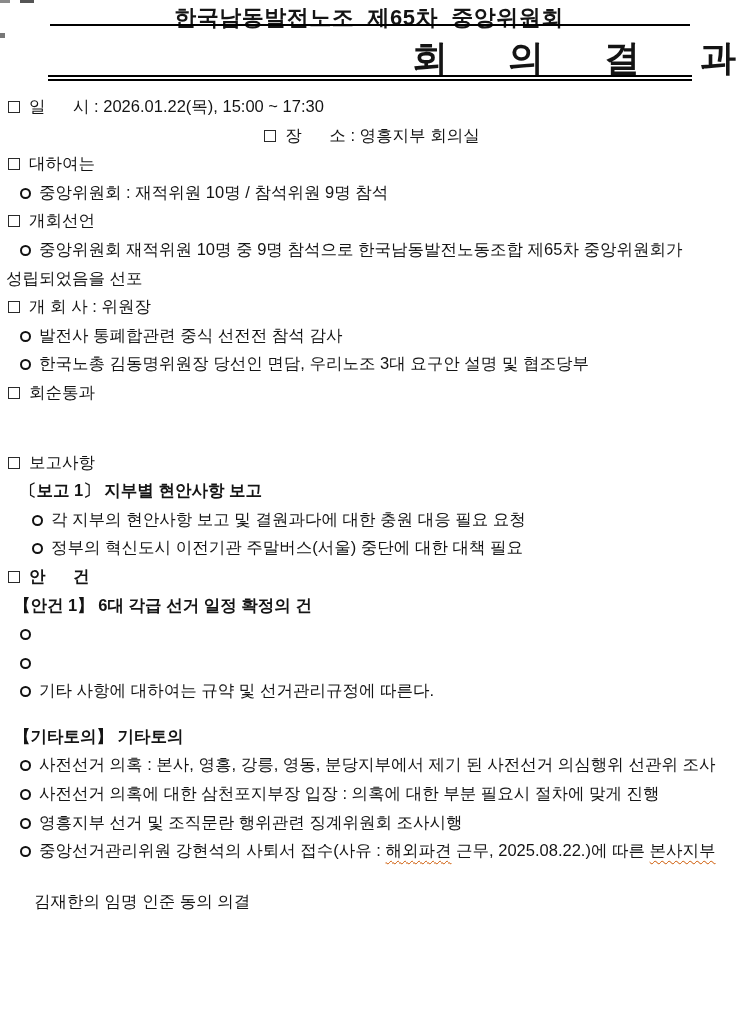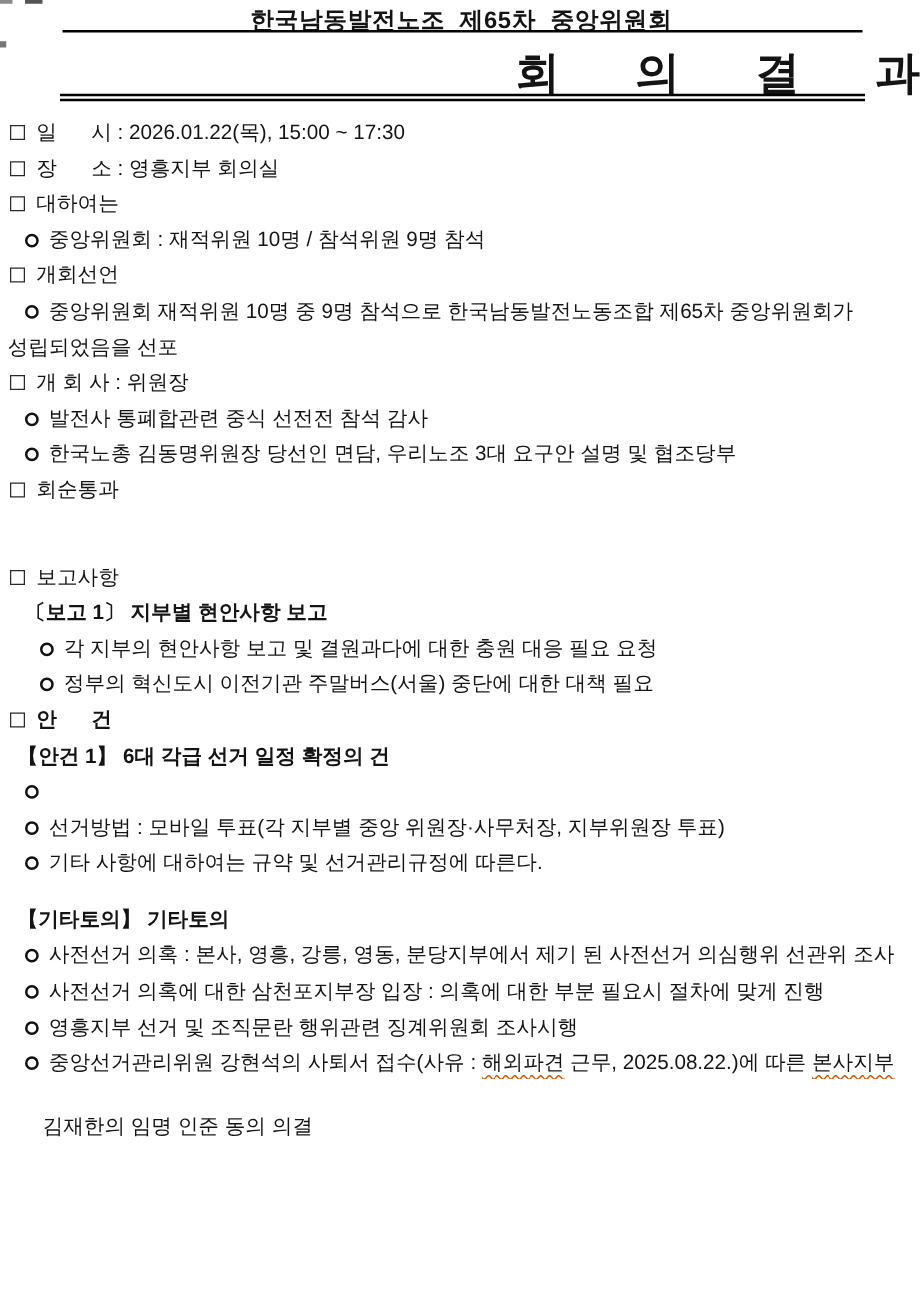--- a/index.html
+++ b/index.html
@@ -13,21 +13,21 @@
 
   
   .artifact { position:absolute; background:#8a8a8a; }
   .artifact.a1 { left:0; top:0; width:10px; height:3px; }
   .artifact.a2 { left:20px; top:0; width:14px; height:3px; background:#555; }
   .artifact.a3 { left:0; top:33px; width:5px; height:5px; background:#777; }
 
   
   .subtitle {
     position:absolute; top:3px; left:0; width:100%;
-    text-align:center; font-weight:bold; font-size:19px; letter-spacing:0.5px;
+    text-align:center; font-weight:bold; font-size:22px; letter-spacing:0.5px;
     white-space:pre;
   }
   .rule-top { position:absolute; top:24px; left:50px; width:640px; height:0; border-top:2px solid #000; }
   .main-title {
     position:absolute; top:34px; left:0; width:100%;
     text-align:right; font-size:36px; font-weight:bold;
     word-spacing:46px; letter-spacing:2px; white-space:pre;
   }
   .rule-double {
     position:absolute; top:75px; left:48px; width:644px; height:6px;
@@ -68,38 +68,38 @@
   <div class="artifact a2"></div>
   <div class="artifact a3"></div>
 
   <div class="subtitle">한국남동발전노조  제65차  중앙위원회</div>
   <div class="rule-top"></div>
   <div class="main-title">회 의 결 과</div>
   <div class="rule-double"></div>
 
   <div class="doc-body">
       <div class="line" style="padding-left: 2px;"><span class="marker-square"></span><span><span>일      시 : 2026.01.22(목), 15:00 ~ 17:30</span></span></div>
-      <div class="line" style="padding-left: 2px;"><span class="marker-square"></span><span><span>장      소 : 영흥지부 회의실</span></span></div>
+      <div class="line" style="padding-left: 2px; text-align: center;"><span class="marker-square"></span><span><span>장      소 : 영흥지부 회의실</span></span></div>
       <div class="line" style="padding-left: 2px;"><span class="marker-square"></span><span><span>대하여는</span></span></div>
       <div class="line" style="padding-left: 14px;"><span class="marker-circle"></span><span><span>중앙위원회 : 재적위원 10명 / 참석위원 9명 참석</span></span></div>
       <div class="line" style="padding-left: 2px;"><span class="marker-square"></span><span><span>개회선언</span></span></div>
       <div class="line" style="padding-left: 14px;"><span class="marker-circle"></span><span><span>중앙위원회 재적위원 10명 중 9명 참석으로 한국남동발전노동조합 제65차 중앙위원회가</span></span></div>
       <div class="line" style="padding-left: 0px;"><span><span>성립되었음을 선포</span></span></div>
       <div class="line" style="padding-left: 2px;"><span class="marker-square"></span><span><span>개 회 사 : 위원장</span></span></div>
       <div class="line" style="padding-left: 14px;"><span class="marker-circle"></span><span><span>발전사 통폐합관련 중식 선전전 참석 감사</span></span></div>
       <div class="line" style="padding-left: 14px;"><span class="marker-circle"></span><span><span>한국노총 김동명위원장 당선인 면담, 우리노조 3대 요구안 설명 및 협조당부</span></span></div>
       <div class="line" style="padding-left: 2px;"><span class="marker-square"></span><span><span>회순통과</span></span></div>
       <div class="line" style="padding-left: 2px; margin-top: 41px;"><span class="marker-square"></span><span><span>보고사항</span></span></div>
       <div class="line bold" style="padding-left: 14px;"><span><span>〔보고 1〕 지부별 현안사항 보고</span></span></div>
       <div class="line" style="padding-left: 26px;"><span class="marker-circle"></span><span><span>각 지부의 현안사항 보고 및 결원과다에 대한 충원 대응 필요 요청</span></span></div>
       <div class="line" style="padding-left: 26px;"><span class="marker-circle"></span><span><span>정부의 혁신도시 이전기관 주말버스(서울) 중단에 대한 대책 필요</span></span></div>
       <div class="line bold" style="padding-left: 2px;"><span class="marker-square"></span><span><span>안      건</span></span></div>
       <div class="line bold" style="padding-left: 8px;"><span><span>【안건 1】 6대 각급 선거 일정 확정의 건</span></span></div>
       <div class="line" style="padding-left: 14px;"><span class="marker-circle"></span></div>
-      <div class="line" style="padding-left: 14px;"><span class="marker-circle"></span><span><span>선거방법 : 모바일 투표(각 지부별 중앙 위원장·사무처장, 지부위원장 투표)</span></span></div>
+      <div class="line" style="padding-left: 14px;"><span class="marker-circle"></span></div>
       <div class="line" style="padding-left: 14px;"><span class="marker-circle"></span><span><span>기타 사항에 대하여는 규약 및 선거관리규정에 따른다.</span></span></div>
       <div class="line bold" style="padding-left: 8px; margin-top: 17px;"><span><span>【기타토의】 기타토의</span></span></div>
       <div class="line" style="padding-left: 14px;"><span class="marker-circle"></span><span><span>사전선거 의혹 : 본사, 영흥, 강릉, 영동, 분당지부에서 제기 된 사전선거 의심행위 선관위 조사</span></span></div>
       <div class="line" style="padding-left: 14px;"><span class="marker-circle"></span><span><span>사전선거 의혹에 대한 삼천포지부장 입장 : 의혹에 대한 부분 필요시 절차에 맞게 진행</span></span></div>
       <div class="line" style="padding-left: 14px;"><span class="marker-circle"></span><span><span>영흥지부 선거 및 조직문란 행위관련 징계위원회 조사시행</span></span></div>
       <div class="line" style="padding-left: 14px;"><span class="marker-circle"></span><span><span>중앙선거관리위원 강현석의 사퇴서 접수(사유 : </span><span class="wavy">해외파견</span><span> 근무, 2025.08.22.)에 따른 </span><span class="wavy">본사지부</span></span></div>
       <div class="line" style="padding-left: 28px; margin-top: 22px;"><span><span>김재한의 임명 인준 동의 의결</span></span></div>
       <div class="line bold" style="padding-left: 2px; margin-top: 118px;"><span class="marker-square"></span><span><span>폐      회</span></span></div>
       <div class="line" style="padding-left: 14px;"></div>
     </div>

